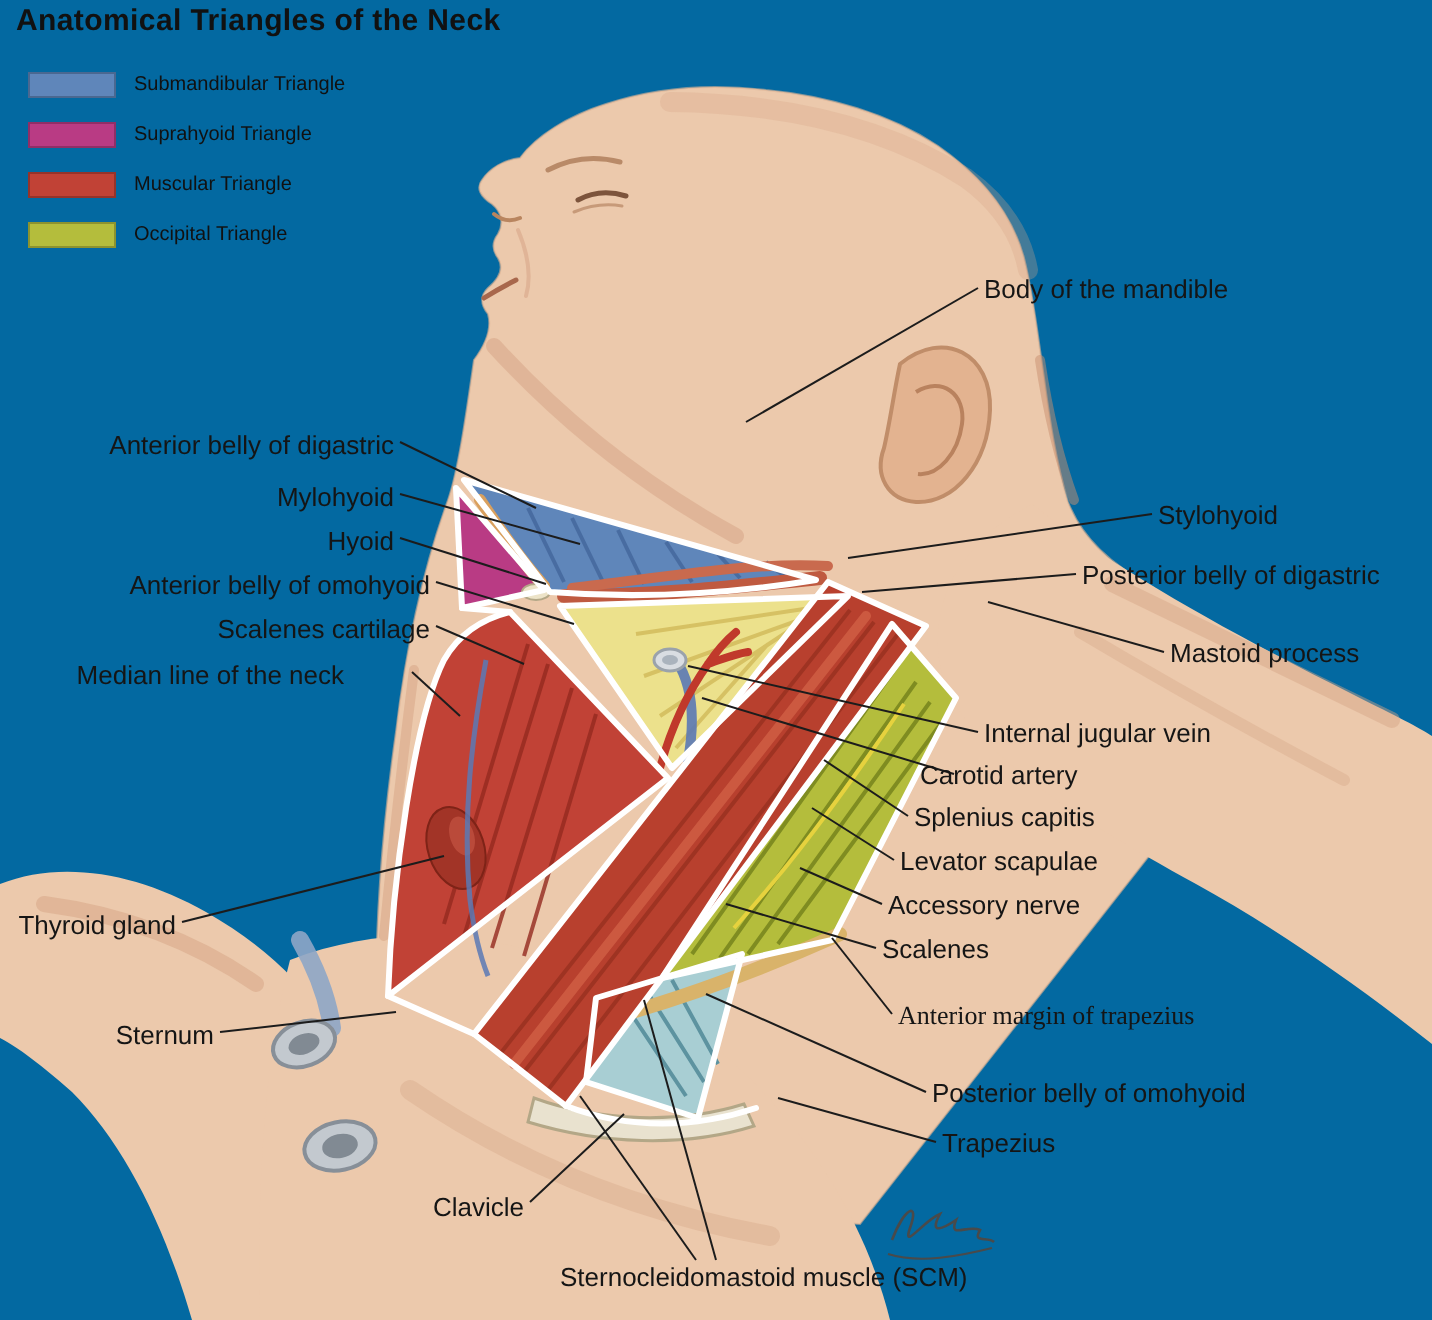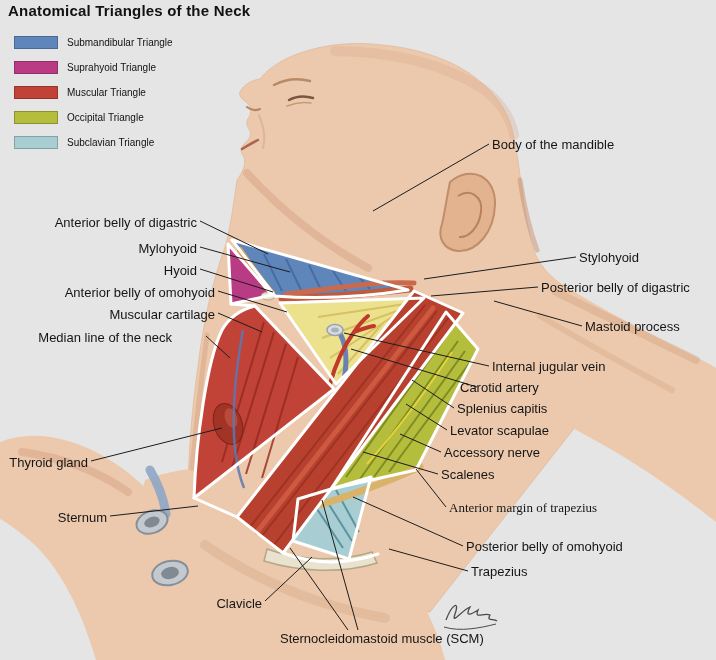--- a/index.html
+++ b/index.html
@@ -1,17 +1,17 @@
 <!DOCTYPE html>
 <html><head>
 <meta charset="utf-8">
 <style>
   html,body { margin:0; padding:0; background:#ffffff; }
   body { font-family:"Liberation Sans", sans-serif; }
-  .stage { position:relative; width:716px; height:660px; background:#e5e5e5; overflow:hidden; }
+  .stage { position:relative; width:716px; height:660px; background:#0369a1; overflow:hidden; }
   .title { position:absolute; left:8px; top:2px; font-size:15px; font-weight:bold; color:#111; letter-spacing:.2px; }
   .legend { position:absolute; left:14px; top:36px; }
   .legend-row { display:flex; align-items:center; height:13px; margin-bottom:12px; }
   .swatch { width:44px; height:13px; border:1px solid rgba(0,0,0,.22); box-sizing:border-box; margin-right:9px; }
   .legend-label { font-size:10px; color:#111; }
   .art { position:absolute; left:0; top:0; }
   .lbl { position:absolute; font-size:13px; color:#151515; white-space:nowrap; }
 </style>
 </head>
 <body>
@@ -29,24 +29,20 @@
       <span class="swatch" style="background-color: rgb(185, 59, 132);"></span>
       <span class="legend-label">Suprahyoid Triangle</span>
     </div>
     <div class="legend-row">
       <span class="swatch" style="background-color: rgb(193, 66, 54);"></span>
       <span class="legend-label">Muscular Triangle</span>
     </div>
     <div class="legend-row">
       <span class="swatch" style="background-color: rgb(180, 189, 60);"></span>
       <span class="legend-label">Occipital Triangle</span>
-    </div>
-    <div class="legend-row">
-      <span class="swatch" style="background-color: rgb(168, 206, 211);"></span>
-      <span class="legend-label">Subclavian Triangle</span>
     </div>
   </div>
 
   <svg class="art" width="716" height="660" viewBox="0 0 716 660">
 
     <g>
       <path fill="#ecc9ac" stroke="#dcb294" stroke-opacity=".6" d="M 237,180 C 243,172 246,164 244,157 C 240,152 240,148 244,144 C 250,139 252,134 249,129
            C 246,125 246,121 249,117 C 252,112 251,106 246,102 C 240,98 238,94 241,90
            C 245,84 252,80 260,79 C 268,68 284,58 303,52 C 330,43 358,42 383,45
            C 414,48 445,57 469,73 C 492,89 506,107 512,129 C 517,149 519,169 522,189
@@ -179,21 +175,21 @@
     <g fill="none" stroke="#4a4a4a">
       <path stroke-width="1.3" d="M 446,620 C 452,604 460,600 455,614 C 451,626 462,610 470,607 C 464,618 472,614 478,610 C 474,620 484,612 490,615 C 486,622 494,618 497,621"></path>
       <path stroke-width="1" d="M 444,627 C 460,632 480,628 496,624"></path>
     </g>
   </svg>
 
   <div class="lbl" style="right:519px; top:215px;">Anterior belly of digastric</div>
   <div class="lbl" style="right:519px; top:241px;">Mylohyoid</div>
   <div class="lbl" style="right:519px; top:263px;">Hyoid</div>
   <div class="lbl" style="right:501px; top:285px;">Anterior belly of omohyoid</div>
-  <div class="lbl" style="right:501px; top:307px;">Muscular cartilage</div>
+  <div class="lbl" style="right:501px; top:307px;">Scalenes cartilage</div>
   <div class="lbl" style="right:544px; top:330px;">Median line of the neck</div>
   <div class="lbl" style="right:628px; top:455px;">Thyroid gland</div>
   <div class="lbl" style="right:609px; top:510px;">Sternum</div>
   <div class="lbl" style="right:454px; top:596px;">Clavicle</div>
   <div class="lbl" style="left:280px; top:631px;">Sternocleidomastoid muscle (SCM)</div>
 
   <div class="lbl" style="left:492px; top:137px;">Body of the mandible</div>
   <div class="lbl" style="left:579px; top:250px;">Stylohyoid</div>
   <div class="lbl" style="left:541px; top:280px;">Posterior belly of digastric</div>
   <div class="lbl" style="left:585px; top:319px;">Mastoid process</div>

